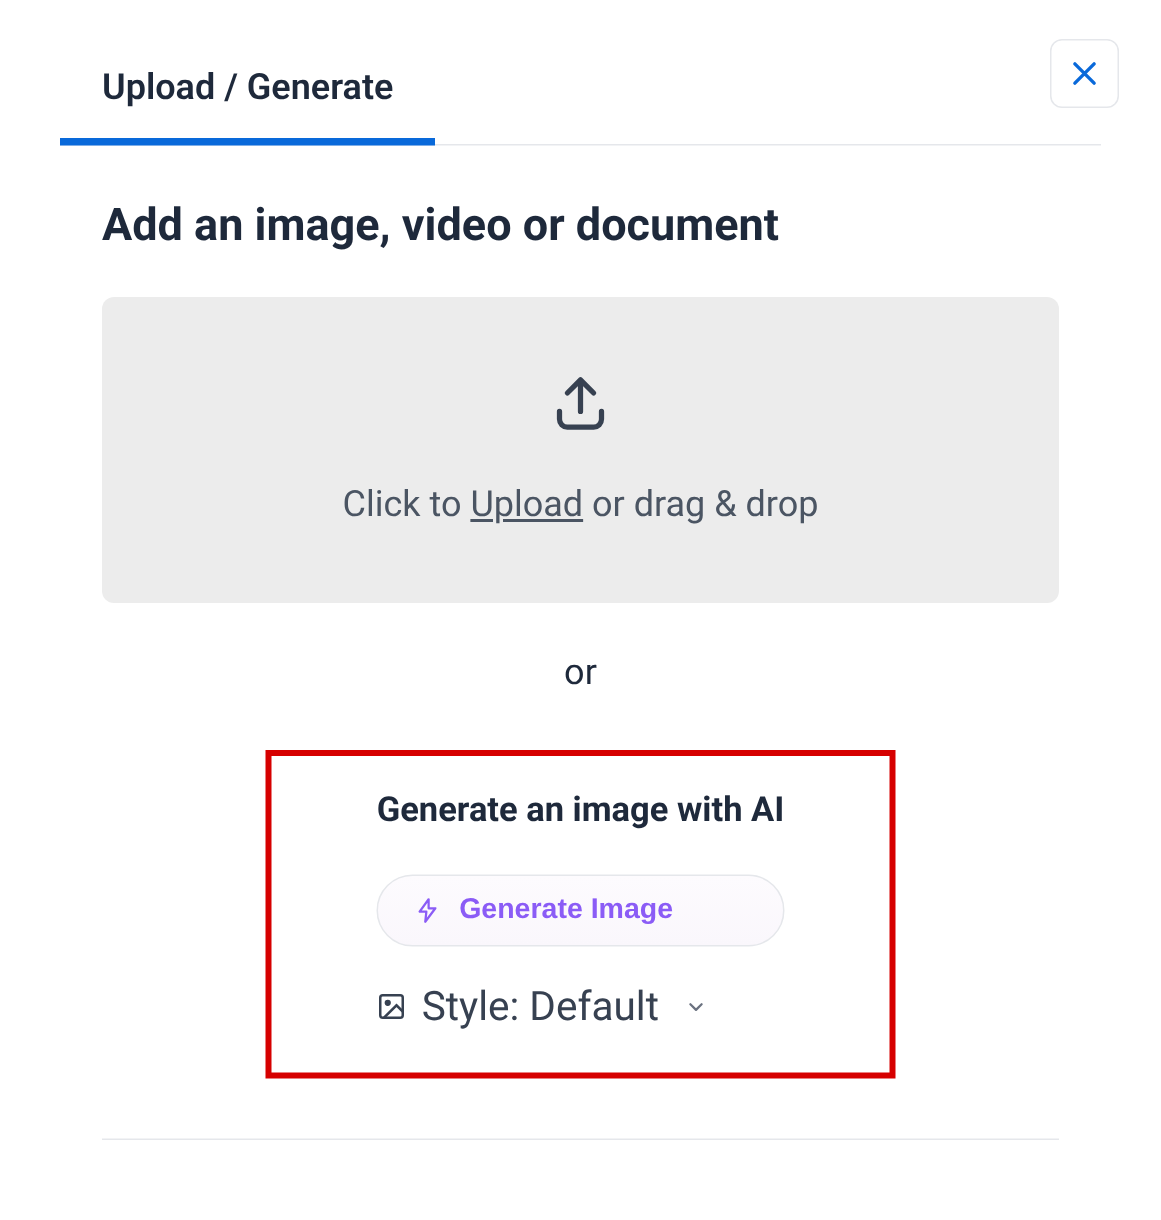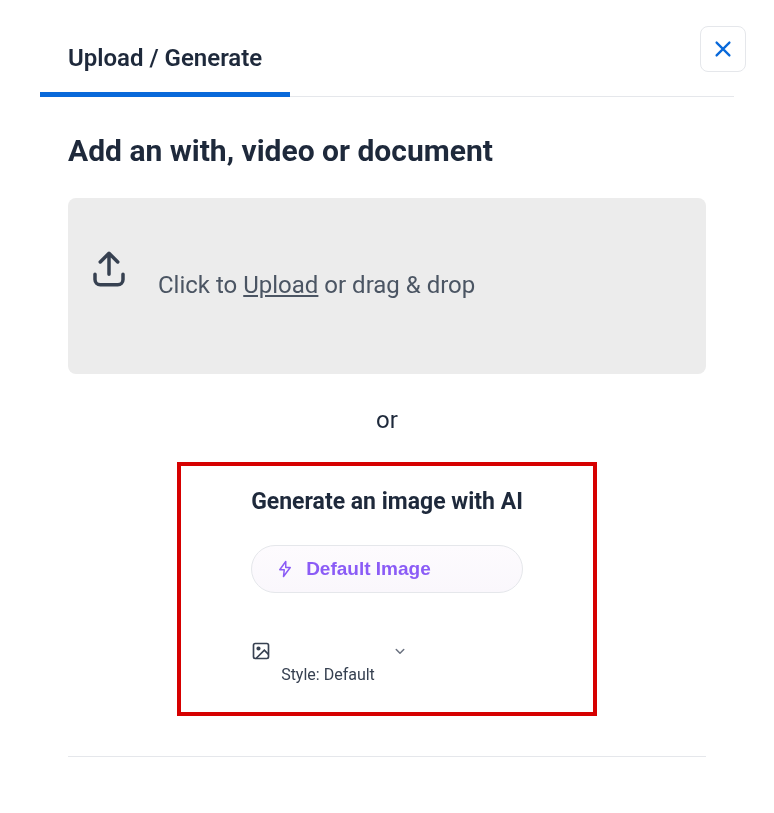--- a/index.html
+++ b/index.html
@@ -72,24 +72,23 @@
       font-size: 30px;
       font-weight: 700;
       color: #1e293b;
       margin-bottom: 30px;
     }
     .upload-zone {
       background: #ececec;
       border-radius: 8px;
       padding: 50px 20px 52px 20px;
       display: flex;
-      flex-direction: row;
-      align-items: center;
-      cursor: pointer;
-      gap: 28px;
+      flex-direction: column;
+      align-items: center;
+      cursor: pointer;
     }
     .upload-icon-wrap {
       margin-bottom: 28px;
     }
     .upload-icon-wrap svg {
       width: 42px;
       height: 42px;
       stroke: #374151;
       stroke-width: 2;
       fill: none;
@@ -98,21 +97,21 @@
       font-size: 24px;
       color: #4b5563;
     }
     .upload-text .underlined {
       text-decoration: underline;
     }
     .separator-text {
       text-align: center;
       font-size: 24px;
       color: #1e293b;
-      margin: 32px 0 28px 0;
+      margin: 32px 0 38px 0;
     }
     .ai-section-wrapper {
       display: flex;
       justify-content: center;
     }
     .ai-section {
       border: 4px solid #d60000;
       padding: 22px 70px 28px 70px;
       display: flex;
       flex-direction: column;
@@ -148,23 +147,22 @@
       align-items: center;
       gap: 10px;
       cursor: pointer;
       color: #374151;
     }
     .style-selector .image-icon {
       width: 20px;
       height: 20px;
     }
     .style-label {
-      font-size: 16px;
+      font-size: 27px;
       color: #374151;
-      margin-top: 48px;
     }
     .chevron-icon {
       width: 18px;
       height: 18px;
       margin-left: 6px;
     }
     .bottom-divider {
       border: none;
       border-top: 1px solid #e5e7eb;
       margin-top: 40px;
@@ -180,21 +178,21 @@
     </svg>
   </button>
 
   <div class="tabs">
     <div class="tab active">
       <span>Upload / Generate</span>
     </div>
   </div>
 
   <div class="content">
-    <h1 class="page-title">Add an with, video or document</h1>
+    <h1 class="page-title">Add an image, video or document</h1>
 
     <div class="upload-zone">
       <div class="upload-icon-wrap">
         <svg viewBox="0 0 24 24">
           <path d="M12 15 V3 M7 8 L12 3 L17 8" stroke-linecap="round" stroke-linejoin="round"></path>
           <path d="M4 15 v3 a3 3 0 0 0 3 3 h10 a3 3 0 0 0 3 -3 v-3" stroke-linecap="round" stroke-linejoin="round"></path>
         </svg>
       </div>
       <div class="upload-text">
         <span>Click to </span><span class="underlined">Upload</span><span> or drag &amp; drop</span>
@@ -204,21 +202,21 @@
     <div class="separator-text">or</div>
 
     <div class="ai-section-wrapper">
       <div class="ai-section">
         <div class="ai-heading">Generate an image with AI</div>
 
         <button class="generate-button">
           <svg class="bolt" viewBox="0 0 24 24" fill="none" stroke="#8b5cf6" stroke-width="2">
             <path d="M13 2 L5 13 H11 L10 22 L19 10 H13 L13 2 Z" stroke-linejoin="round" stroke-linecap="round"></path>
           </svg>
-          <span class="generate-button-label">Default Image</span>
+          <span class="generate-button-label">Generate Image</span>
         </button>
 
         <div class="style-selector">
           <svg class="image-icon" viewBox="0 0 24 24" fill="none" stroke="#374151" stroke-width="2">
             <rect x="3" y="3" width="18" height="18" rx="2"></rect>
             <circle cx="9" cy="9" r="1.5" fill="#374151"></circle>
             <path d="M21 16 L16 11 L6 21"></path>
           </svg>
           <span class="style-label">Style: Default</span>
           <svg class="chevron-icon" viewBox="0 0 24 24" fill="none" stroke="#6b7280" stroke-width="2">

